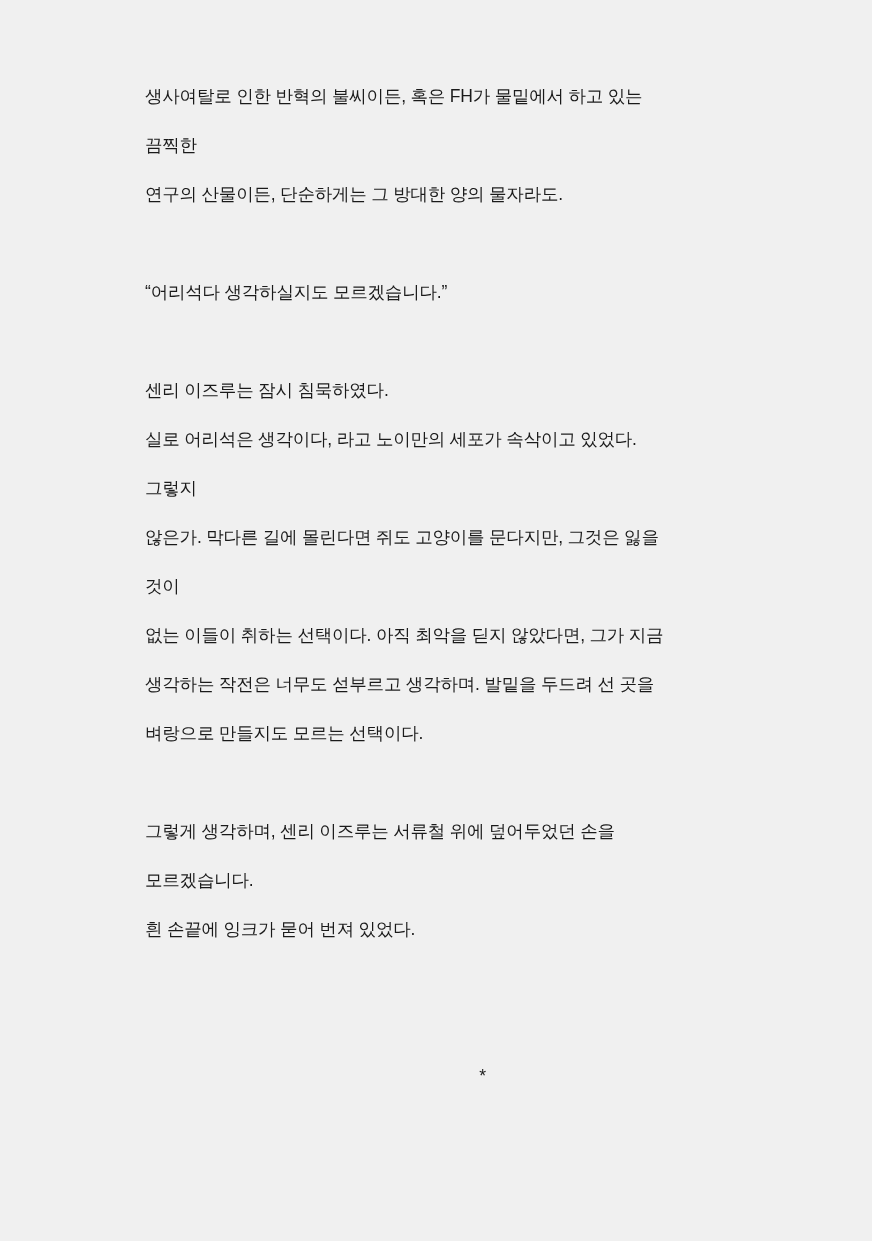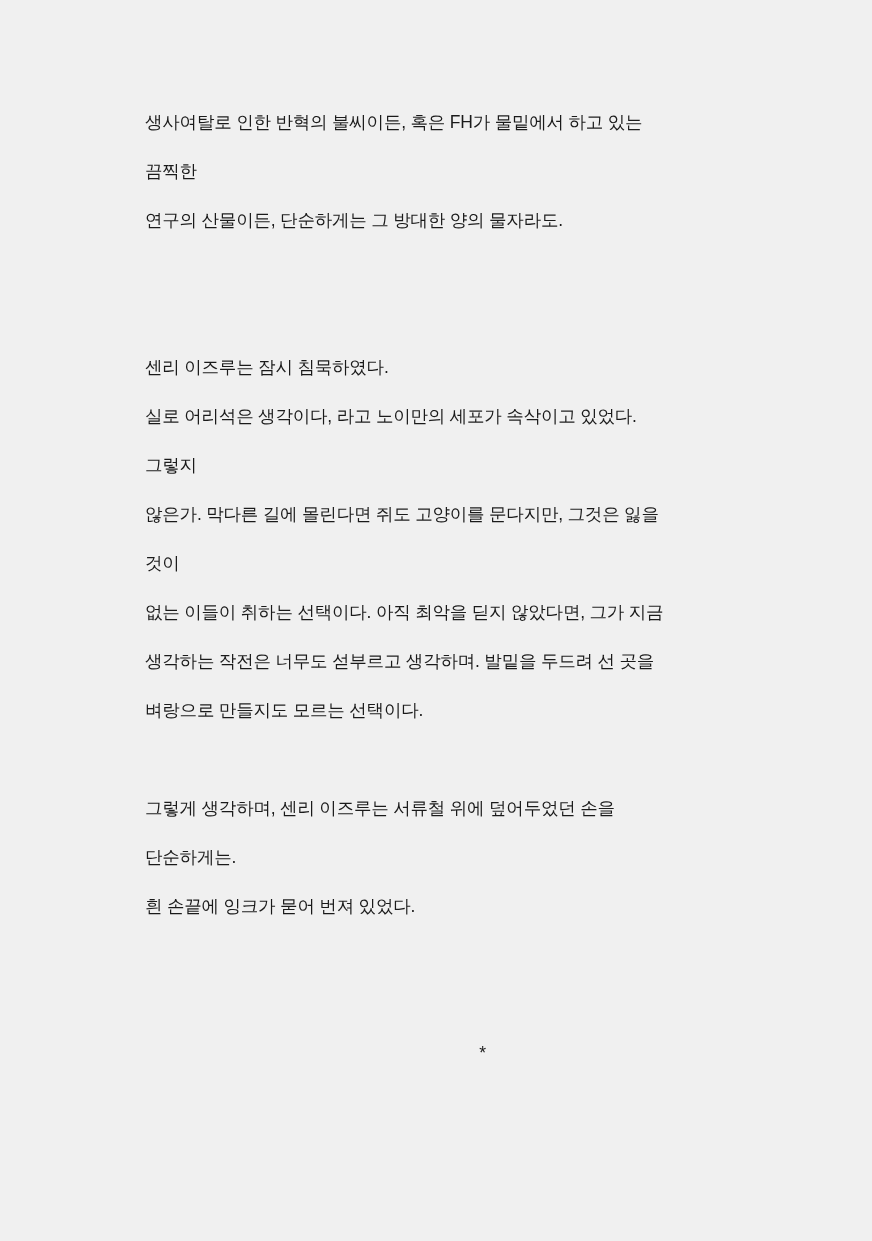--- a/index.html
+++ b/index.html
@@ -12,21 +12,21 @@
     height: 1241px;
     font-family: "Liberation Sans", sans-serif;
     color: #1a1a1a;
     position: relative;
     overflow: hidden;
   }
   .page {
     box-sizing: border-box;
     width: 825px;
     min-height: 1241px;
-    padding: 98px 145px 0 145px;
+    padding: 72px 145px 0 145px;
     background: #f0f0f0;
   }
   .para {
     font-size: 17.5px;
     line-height: 49px;
     letter-spacing: -0.2px;
     margin: 0;
     white-space: pre-wrap;
     word-break: keep-all;
   }
@@ -46,27 +46,28 @@
   }
 </style>
 </head>
 <body>
 
 <div class="page">
 
   <p class="para">생사여탈로 인한 반혁의 불씨이든, 혹은 FH가 물밑에서 하고 있는 끔찍한</p>
   <p class="para">연구의 산물이든, 단순하게는 그 방대한 양의 물자라도.</p>
   <div class="blank"></div>
+  <p class="para">“어리석다 생각하실지도 모르겠습니다.”</p>
   <div class="blank"></div>
   <p class="para">센리 이즈루는 잠시 침묵하였다.</p>
   <p class="para">실로 어리석은 생각이다, 라고 노이만의 세포가 속삭이고 있었다. 그렇지</p>
   <p class="para">않은가. 막다른 길에 몰린다면 쥐도 고양이를 문다지만, 그것은 잃을 것이</p>
   <p class="para">없는 이들이 취하는 선택이다. 아직 최악을 딛지 않았다면, 그가 지금</p>
   <p class="para">생각하는 작전은 너무도 섣부르고 생각하며. 발밑을 두드려 선 곳을</p>
   <p class="para">벼랑으로 만들지도 모르는 선택이다.</p>
   <div class="blank"></div>
   <p class="para">그렇게 생각하며, 센리 이즈루는 서류철 위에 덮어두었던 손을</p>
-  <p class="para">단순하게는.</p>
+  <p class="para">모르겠습니다.</p>
   <p class="para">흰 손끝에 잉크가 묻어 번져 있었다.</p>
   <div class="spacer-large"></div>
   <p class="divider-mark">*</p>
 
 </div>
 
 </body></html>

